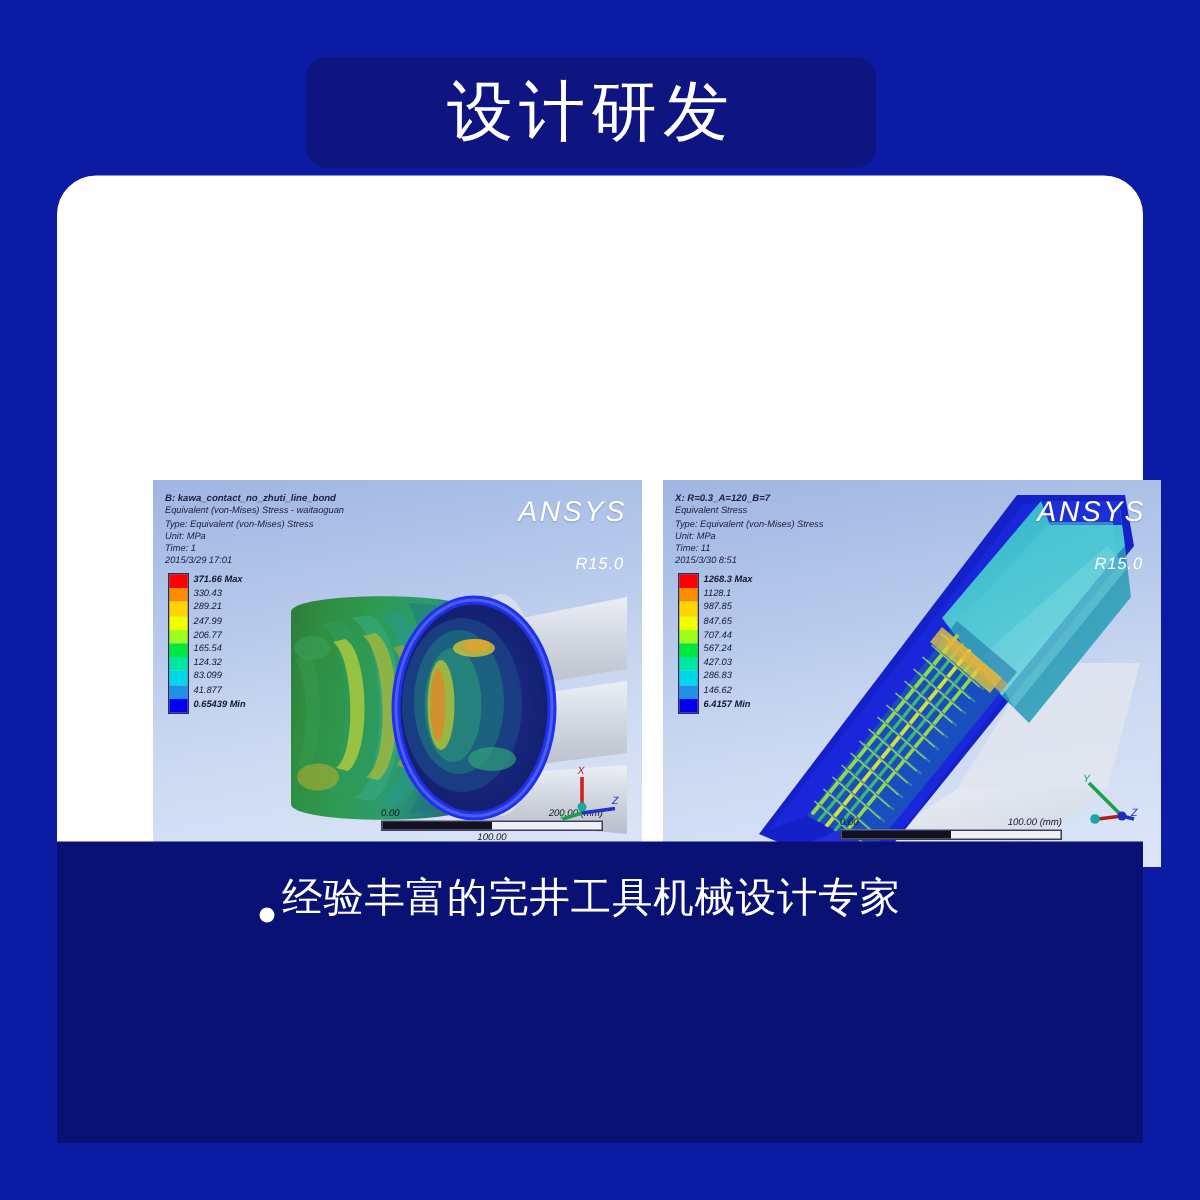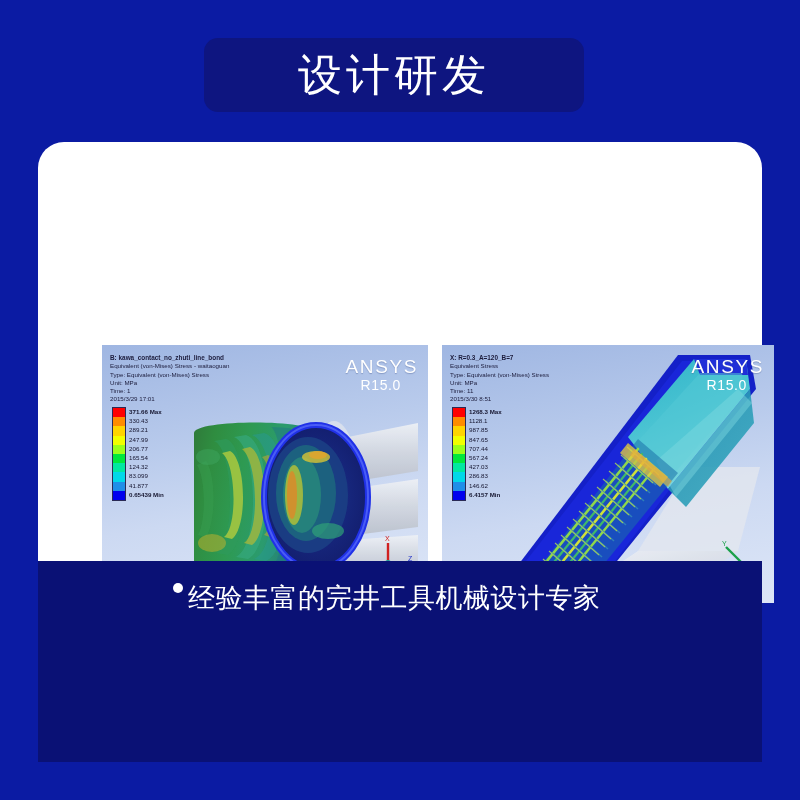--- a/index.html
+++ b/index.html
@@ -26,25 +26,26 @@
     font-size:44px;
     letter-spacing:4px;
     font-weight:400;
     line-height:1;
     white-space:nowrap;
   }
 
   
   #white-card{
     position:absolute;
-    left:38px; top:142px;
+    left:38px; top:117px;
     width:724px; height:456px;
     background:#ffffff;
     border-top-left-radius:26px;
     border-top-right-radius:26px;
+    font-style:italic;
   }
 
   
   .ansys-panel{
     position:absolute;
     background:linear-gradient(170deg,#9fb6e2 0%,#b9cbec 38%,#ccd9f2 62%,#dde6f7 100%);
     overflow:hidden;
   }
   #ansys-panel-left{ left:64px; top:203px; width:326px; height:252px; }
   #ansys-panel-right{ left:404px; top:203px; width:332px; height:258px; }
@@ -54,22 +55,22 @@
     right:10px; top:12px;
     text-align:right;
     pointer-events:none;
   }
   .ansys-logo .ansys-word{
     color:#ffffff; font-size:19px; letter-spacing:1.6px; font-weight:400;
     text-shadow:0 1px 1px rgba(80,100,150,.45);
     display:block; line-height:1;
   }
   .ansys-logo .ansys-rev{
-    color:#ffffff; font-size:14px; letter-spacing:.6px;
-    display:block; line-height:1; margin-top:2px; margin-right:2px;text-align:center;
+    color:#ffffff; font-size:11px; letter-spacing:.6px;
+    display:block; line-height:1; margin-top:20px; margin-right:2px;
   }
 
   .meta-block{
     position:absolute; left:8px; top:9px;
     color:#1c1c3c; line-height:1.32;
     font-size:6.2px;
     font-family:"Liberation Sans","DejaVu Sans",sans-serif;
     white-space:nowrap;
   }
   .meta-block .meta-title{ font-weight:bold; font-size:6.4px; }
@@ -128,21 +129,21 @@
     left:38px; top:561px;
     width:724px; height:201px;
     background:#0a1175;
   }
   #bullet-list{
     position:absolute;
     left:135px; top:22px;
     display:flex; flex-direction:column;
     gap:12px;
   }
-  .bullet-row{ display:flex; align-items:flex-start; }
+  .bullet-row{ display:flex; align-items:flex-end; }
   .bullet-dot{
     width:10px; height:10px; border-radius:50%;
     background:#ffffff; flex:0 0 auto; margin-right:5px;
   }
   .bullet-text{
     color:#ffffff; font-size:27px; line-height:1.18;
     letter-spacing:.5px; white-space:nowrap;
   }
 </style>
 </head>

